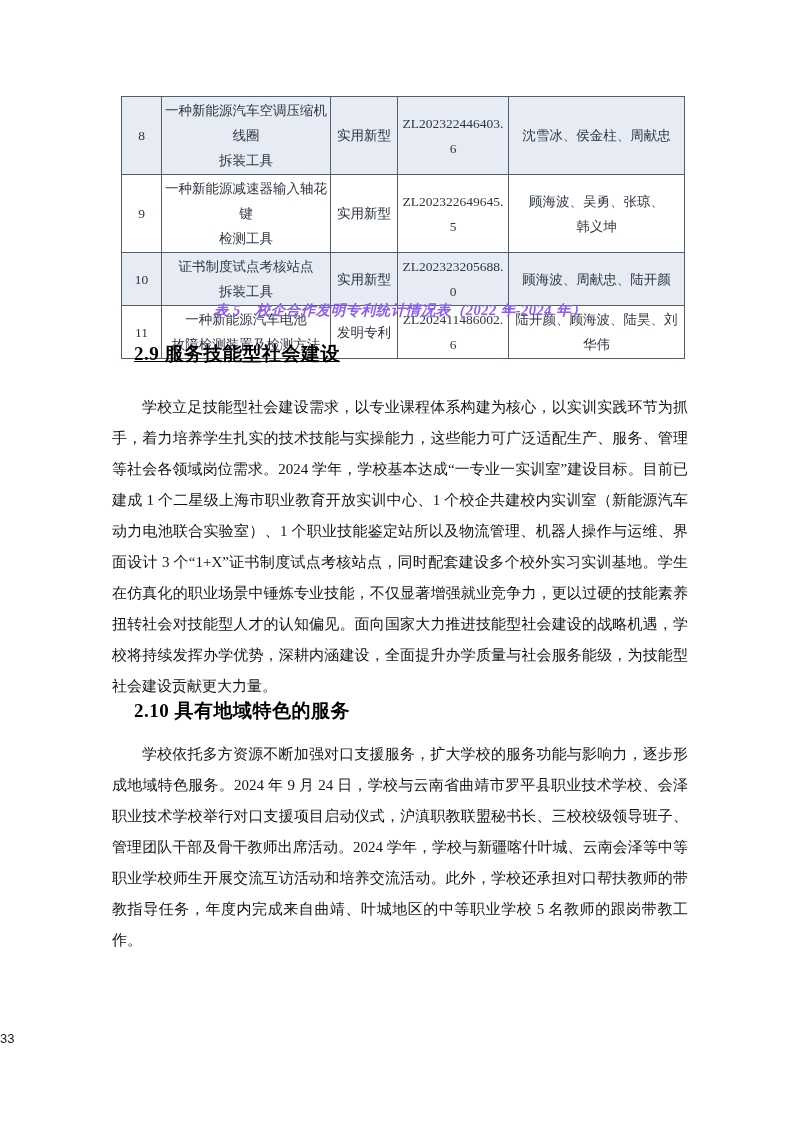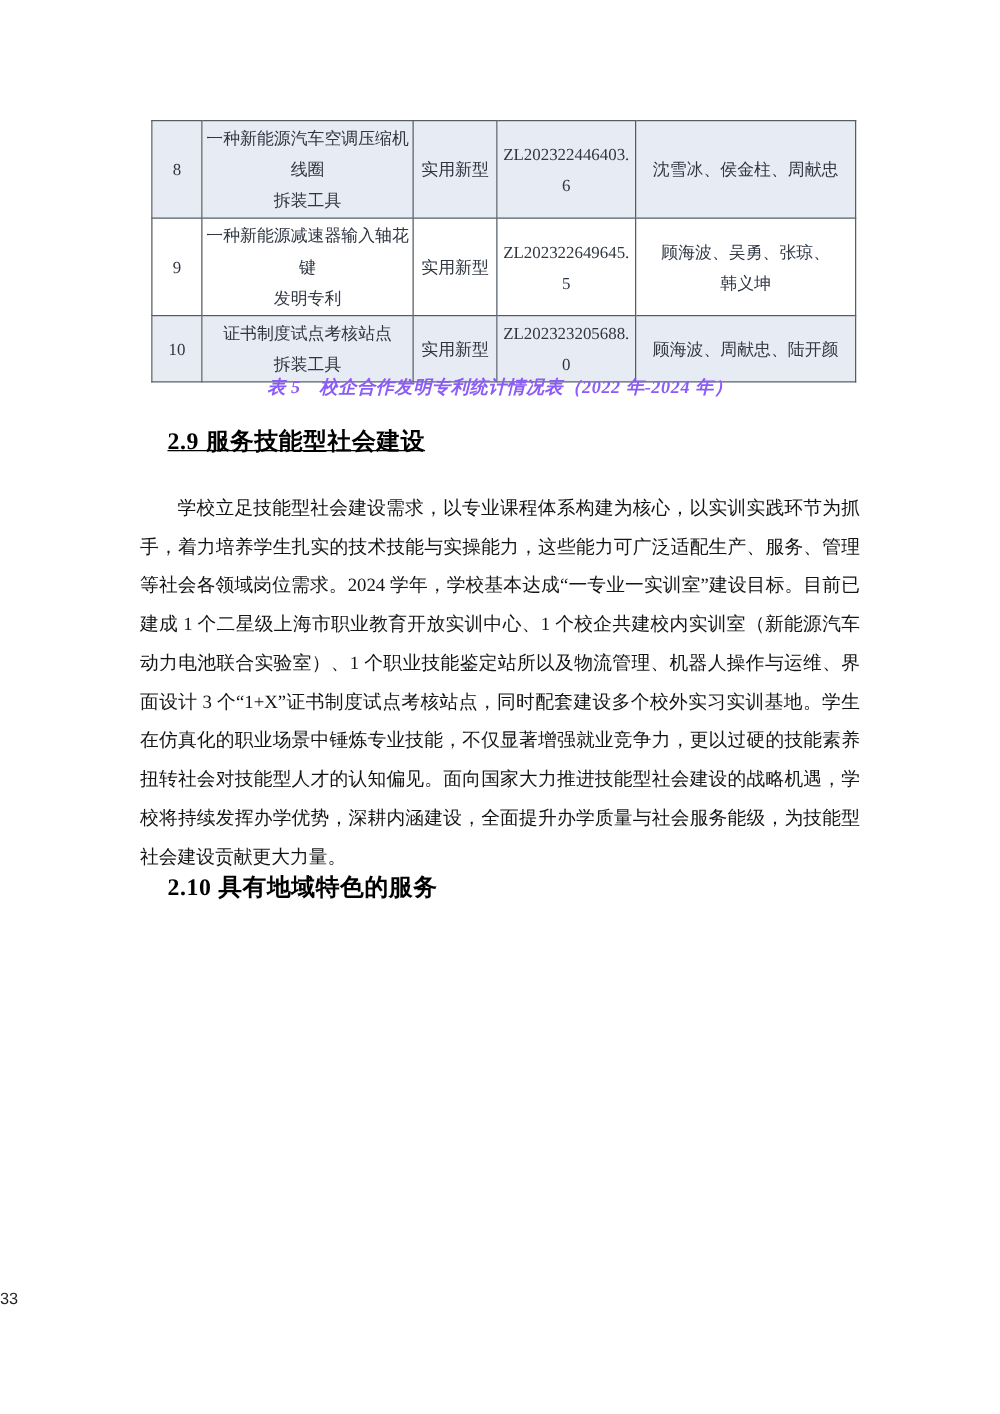--- a/index.html
+++ b/index.html
@@ -116,39 +116,48 @@
         <td>8</td>
         <td>一种新能源汽车空调压缩机线圈
 拆装工具</td>
         <td>实用新型</td>
         <td>ZL202322446403. 6</td>
         <td>沈雪冰、侯金柱、周献忠</td>
       </tr>
       <tr>
         <td>9</td>
         <td>一种新能源减速器输入轴花键
-发明专利</td>
+检测工具</td>
         <td>实用新型</td>
         <td>ZL202322649645. 5</td>
         <td>顾海波、吴勇、张琼、
 韩义坤</td>
       </tr>
       <tr class="shaded">
         <td>10</td>
         <td>证书制度试点考核站点
 拆装工具</td>
         <td>实用新型</td>
         <td>ZL202323205688. 0</td>
         <td>顾海波、周献忠、陆开颜</td>
       </tr>
+      <tr>
+        <td>11</td>
+        <td>一种新能源汽车电池
+故障检测装置及检测方法</td>
+        <td>发明专利</td>
+        <td>ZL202411486002. 6</td>
+        <td>陆开颜、顾海波、陆昊、刘华伟</td>
+      </tr>
     </tbody>
   </table>
 
   <div class="caption">表 5　校企合作发明专利统计情况表（2022 年-2024 年）</div>
 
   <h2 class="sec-heading h-29">2.9 服务技能型社会建设</h2>
   <p class="body-para p-29">学校立足技能型社会建设需求，以专业课程体系构建为核心，以实训实践环节为抓手，着力培养学生扎实的技术技能与实操能力，这些能力可广泛适配生产、服务、管理等社会各领域岗位需求。2024 学年，学校基本达成“一专业一实训室”建设目标。目前已建成 1 个二星级上海市职业教育开放实训中心、1 个校企共建校内实训室（新能源汽车动力电池联合实验室）、1 个职业技能鉴定站所以及物流管理、机器人操作与运维、界面设计 3 个“1+X”证书制度试点考核站点，同时配套建设多个校外实习实训基地。学生在仿真化的职业场景中锤炼专业技能，不仅显著增强就业竞争力，更以过硬的技能素养扭转社会对技能型人才的认知偏见。面向国家大力推进技能型社会建设的战略机遇，学校将持续发挥办学优势，深耕内涵建设，全面提升办学质量与社会服务能级，为技能型社会建设贡献更大力量。</p>
 
   <h2 class="sec-heading h-210">2.10 具有地域特色的服务</h2>
+  <p class="body-para p-210">学校依托多方资源不断加强对口支援服务，扩大学校的服务功能与影响力，逐步形成地域特色服务。2024 年 9 月 24 日，学校与云南省曲靖市罗平县职业技术学校、会泽职业技术学校举行对口支援项目启动仪式，沪滇职教联盟秘书长、三校校级领导班子、管理团队干部及骨干教师出席活动。2024 学年，学校与新疆喀什叶城、云南会泽等中等职业学校师生开展交流互访活动和培养交流活动。此外，学校还承担对口帮扶教师的带教指导任务，年度内完成来自曲靖、叶城地区的中等职业学校 5 名教师的跟岗带教工作。</p>
 
   <div class="pagenum">33</div>
 
 </div>
 
 </body></html>

